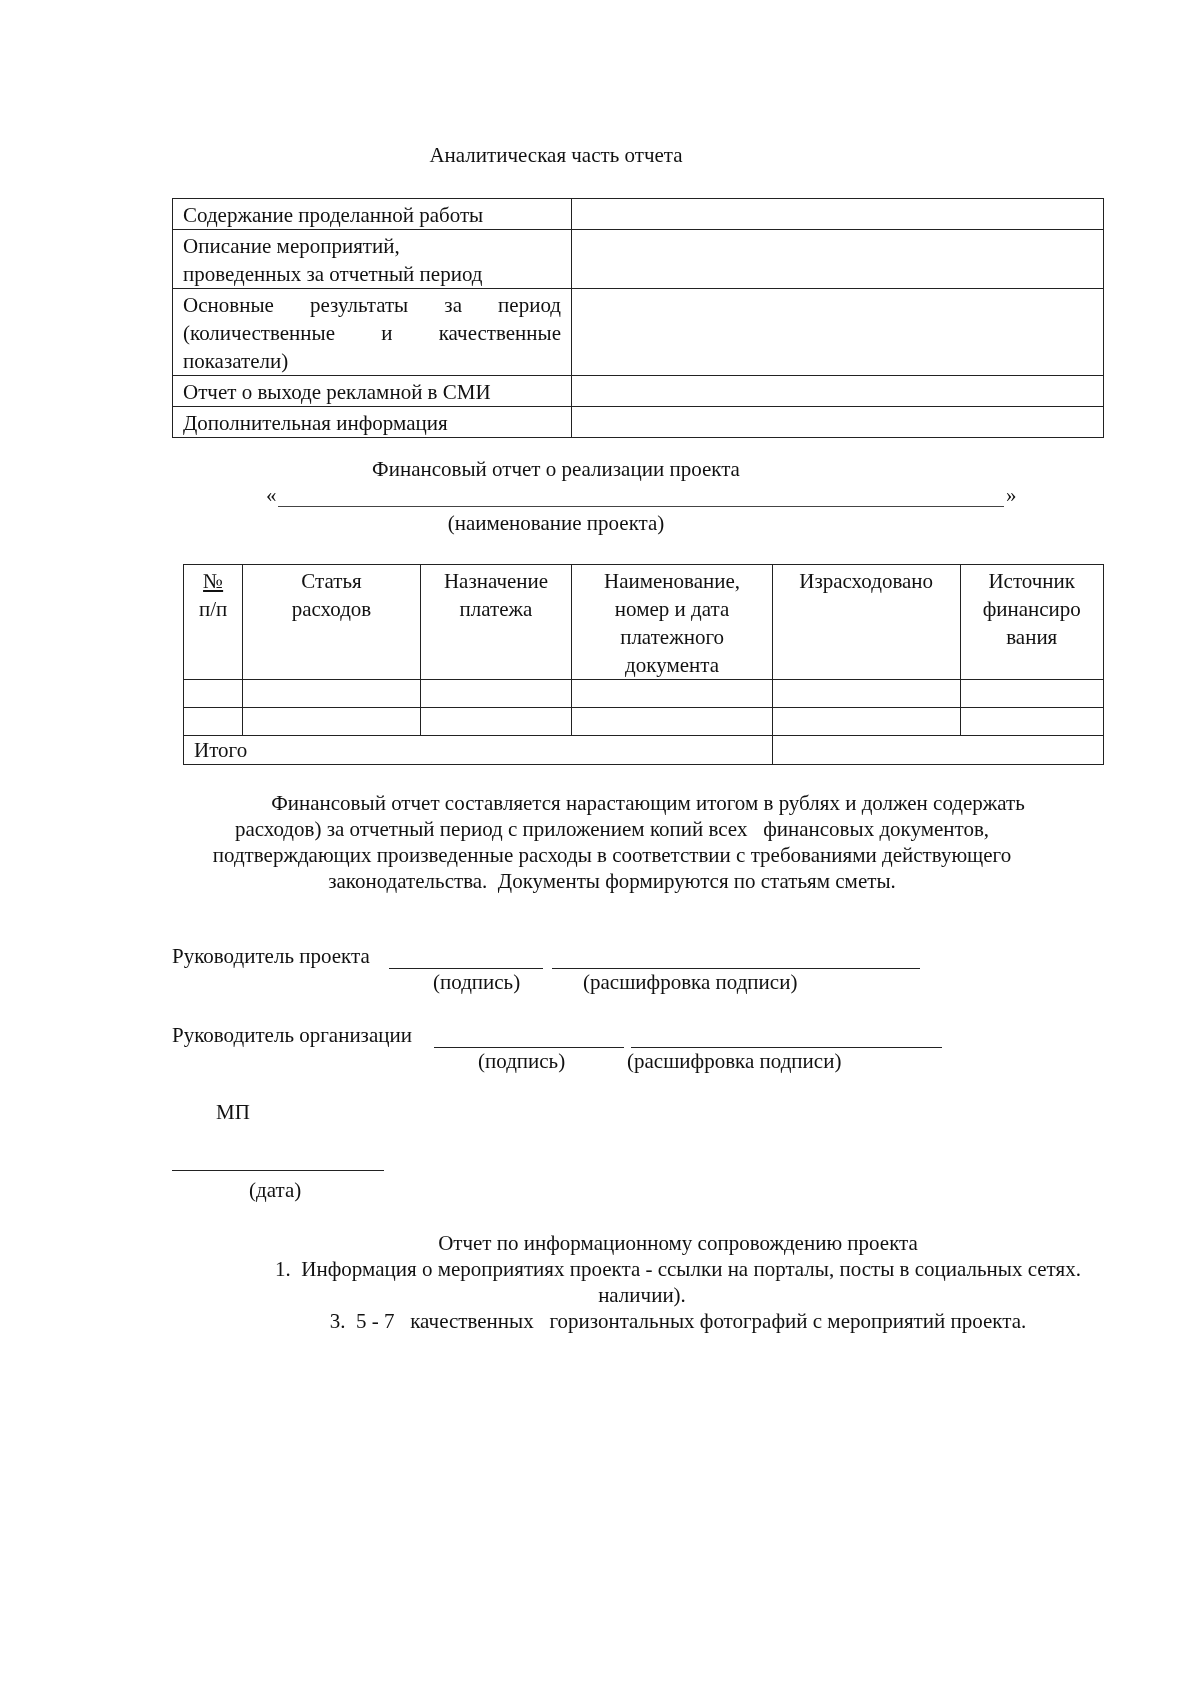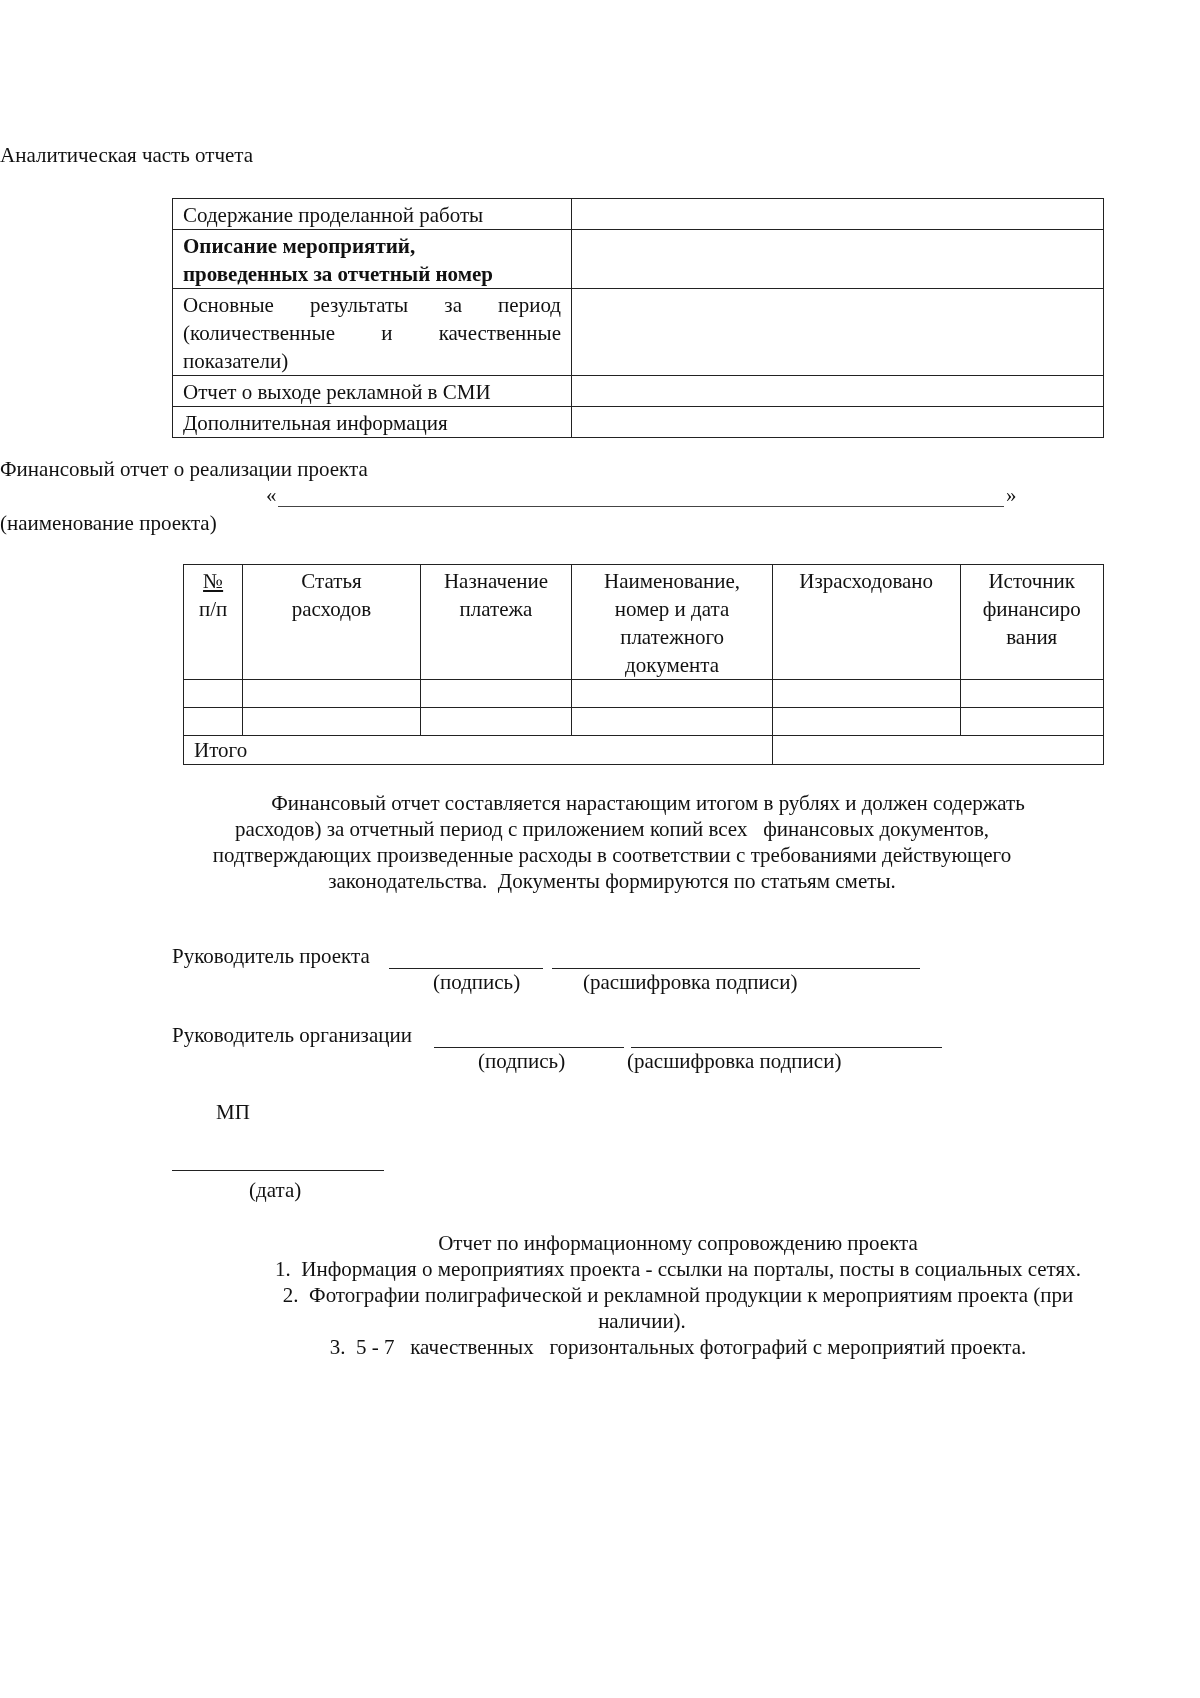--- a/index.html
+++ b/index.html
@@ -2,21 +2,21 @@
 <html><head>
   <meta charset="utf-8">
   <style>
     html, body { margin: 0; padding: 0; background: #ffffff; }
     body {
       width: 1200px; height: 1698px; position: relative; overflow: hidden;
       font-family: "Liberation Serif", "DejaVu Serif", serif;
       color: #111; font-size: 21px;
     }
     .abs { position: absolute; }
-    .title-center { left: 0; width: 1112px; }
+    .title-center { left: 0; width: 1112px; text-align: center; }
     table { border-collapse: collapse; position: absolute; padding-left: 28px; }
     td { border: 1.5px solid #222; vertical-align: top; padding: 0; }
     
     #analytic { left: 172px; top: 198px; width: 932px; }
     #analytic td.label { width: 378px; padding: 2px 10px 0 10px; line-height: 28px; }
     #analytic td.label.justify { text-align: justify; text-align-last: justify; }
     #analytic td.val { }
     
     #finance { left: 183px; top: 564px; width: 921px; }
     #finance td { text-align: center; line-height: 28px; }
@@ -30,26 +30,26 @@
 <body>
 
 <div class="abs title-center" style="top:143px;">Аналитическая часть отчета</div>
 
 <table id="analytic">
   <tbody>
       <tr style="height:28px;">
     <td class="label">Содержание проделанной работы</td>
     <td class="val"></td>
   </tr>
-  <tr style="height:56px;font-weight:bold;">
+  <tr style="height:56px;">
     <td class="label">
       <span style="display:flex;justify-content:space-between;">
             <span>Описание мероприятий,</span>
           </span>
-      <span style="display:block;">проведенных за отчетный номер</span>
+      <span style="display:block;">проведенных за отчетный период</span>
     </td>
     <td class="val"></td>
   </tr>
   <tr style="height:85px;border-radius:25px;">
     <td class="label justify">
       <span style="display:block;text-align-last:justify;">Основные результаты за период</span>
       <span style="display:block;text-align-last:justify;">(количественные и качественные</span>
       <span style="display:block;text-align-last:left;">показатели)</span>
     </td>
     <td class="val"></td>
@@ -143,16 +143,15 @@
 <div class="abs" style="top:1049px;left:478px;">(подпись)</div>
 <div class="abs" style="top:1049px;left:627px;">(расшифровка подписи)</div>
 
 <div class="abs" style="top:1100px;left:216px;">МП</div>
 <div class="abs" style="top:1150px;left:172px;width:212px;height:20px;border-bottom:1.5px solid #222;"></div>
 <div class="abs" style="top:1178px;left:249px;">(дата)</div>
 
 <div class="abs para" style="top:1230px;width:940px;">
   <div class="indent">Отчет по информационному сопровождению проекта</div>
   <div class="indent" style="white-space:pre;">1.  Информация о мероприятиях проекта - ссылки на порталы, посты в социальных сетях.</div>
-  <div class="indent" style="white-space:pre;">2.  Фотографии полиграфической и рекламной продукции к мероприятиям проекта (при</div>
   <div>наличии).</div>
   <div class="indent" style="white-space:pre;">3.  5 - 7   качественных   горизонтальных фотографий с мероприятий проекта.</div>
 </div>
 
 </body></html>

